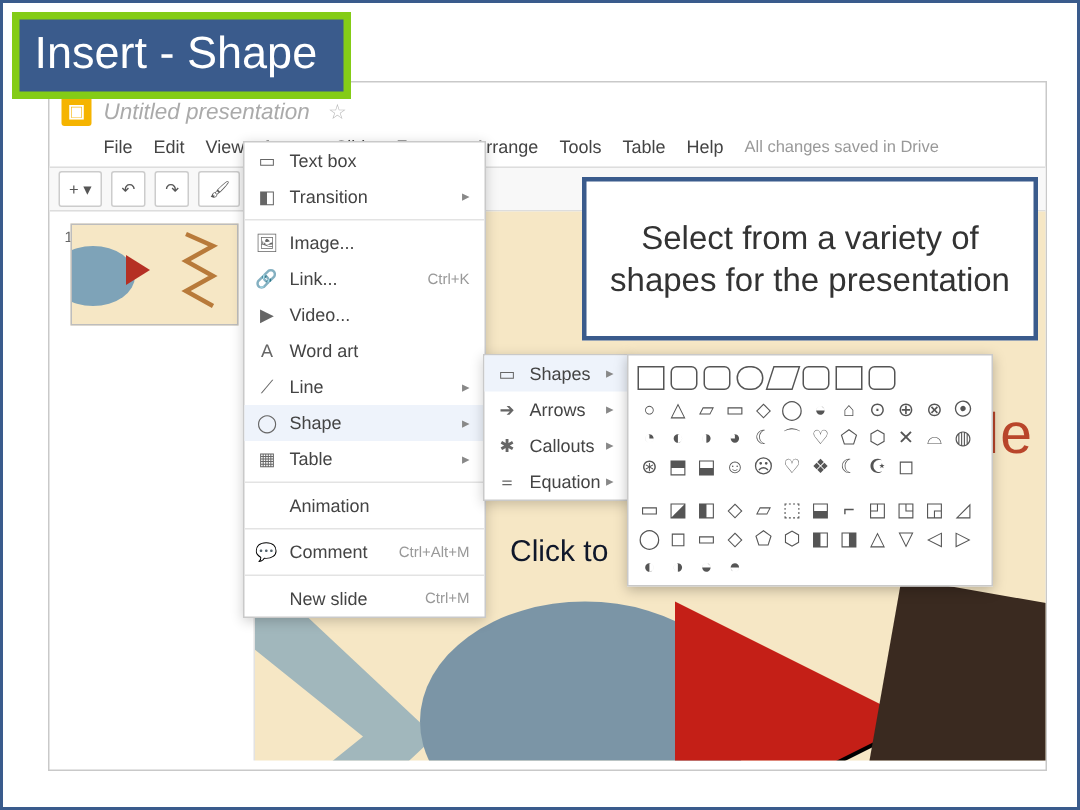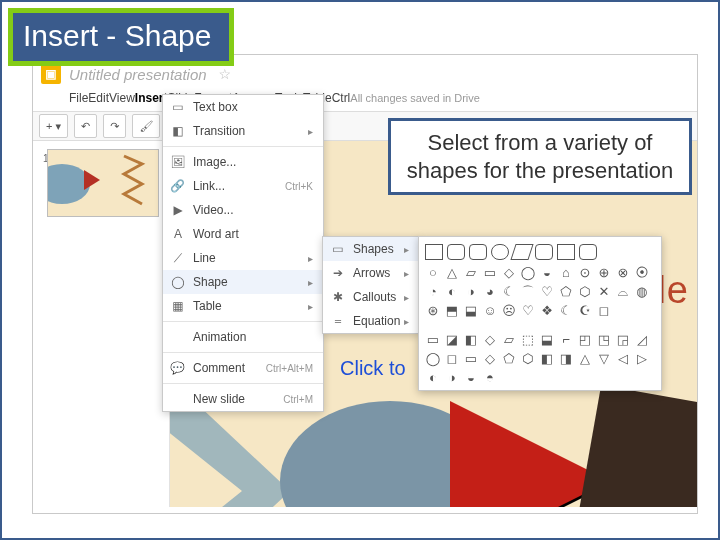--- a/index.html
+++ b/index.html
@@ -3,37 +3,37 @@
 <meta charset="utf-8">
 <style>
   body { margin:0; font-family:Arial,Helvetica,sans-serif; background:#fff; }
   .stage { position:relative; width:720px; height:540px; border:2px solid #3a5b8c; box-sizing:border-box; overflow:hidden; }
   .titlebar { position:absolute; left:6px; top:6px; background:#3a5b8c; color:#fff; font-size:30px; padding:6px 18px 8px 10px; border:5px solid #84cc16; z-index:50; }
   .appframe { position:absolute; left:30px; top:52px; right:20px; bottom:24px; border:1px solid #c9c9c9; background:#fff; }
   .apptop { height:30px; display:flex; align-items:center; padding:4px 8px 0 8px; gap:8px; }
   .logo { width:20px; height:20px; background:#f5b400; border-radius:2px; display:flex; align-items:center; justify-content:center; color:#fff; font-size:12px; font-weight:bold; }
   .doctitle { color:#aaa; font-style:italic; font-size:15px; }
   .star { color:#bbb; font-size:14px; margin-left:4px; }
-  .menubar { display:flex; padding:2px 8px 6px 36px; font-size:12px; color:#444; align-items:center; }
+  .menubar { display:flex; gap:14px; padding:2px 8px 6px 36px; font-size:12px; color:#444; align-items:center; }
   .menubar .sel { font-weight:bold; color:#000; }
   .savenote { color:#999; font-size:11px; margin-left:0; }
   .toolbar { height:28px; border-top:1px solid #ddd; border-bottom:1px solid #ddd; display:flex; align-items:center; gap:6px; padding:0 6px; font-size:11px; color:#555; background:#f8f8f8; }
   .tbtn { border:1px solid #ccc; border-radius:2px; padding:2px 6px; height:18px; display:flex; align-items:center; background:#fff; }
   .tsep { flex:1; }
   .tlight { color:#888; padding:0 8px; }
   .workarea { position:relative; height:calc(100% - 92px); display:flex; }
   .rail { width:124px; border-right:1px solid #e2e2e2; padding:8px 6px; font-size:10px; color:#666; }
   .thumbnum { position:absolute; left:4px; top:4px; }
   .thumb { position:relative; width:110px; height:66px; border:1px solid #bdbdbd; background:#f6e7c5; margin-left:8px; overflow:hidden; }
   .thumb .blob1 { position:absolute; left:-14px; top:14px; width:56px; height:40px; background:#7ea3b8; border-radius:50%; }
   .thumb .tri { position:absolute; left:36px; top:20px; width:0; height:0; border-top:10px solid transparent; border-bottom:10px solid transparent; border-left:16px solid #b53024; }
   .thumb .zig { position:absolute; right:6px; top:4px; width:34px; height:56px; }
   .canvas { position:relative; flex:1; background:#f6e7c5; overflow:hidden; }
   .titlebox { color:#b9462b; font-size:38px; font-weight:400; position:absolute; right:8px; top:128px; letter-spacing:1px; }
-  .subtext { color:#1d4ed8; font-size:20px; position:absolute; left:170px; top:216px; }
+  .subtext { color:#0f172a; font-size:20px; position:absolute; left:170px; top:216px; }
   .bigellipse { position:absolute; left:110px; top:260px; width:220px; height:160px; background:#7b95a6; border-radius:50%; }
   .bigchev { position:absolute; left:-40px; top:200px; width:160px; height:300px; background:#7ea3b8; clip-path:polygon(0 20%,70% 50%,0 80%,0 100%,100% 50%,0 0); opacity:.7; }
   .bigtri { position:absolute; left:280px; top:260px; width:0; height:0; border-top:80px solid transparent; border-bottom:80px solid transparent; border-left:160px solid #c41f17; filter:drop-shadow(2px 2px 0 #000); }
   .darkcorner { position:absolute; right:-40px; bottom:-40px; width:150px; height:150px; background:#3a2a20; transform:rotate(10deg); }
 
   .insertmenu { position:absolute; left:160px; top:92px; width:160px; background:#fff; border:1px solid #c9c9c9; box-shadow:0 2px 8px rgba(0,0,0,.2); font-size:12px; color:#444; z-index:20; }
   .mi { display:flex; align-items:center; justify-content:space-between; padding:5px 10px 5px 8px; }
   .mi.hi { background:#eef3fb; }
   .mi .lbl { display:flex; align-items:center; gap:8px; }
   .mi .ic { width:14px; height:14px; display:inline-flex; align-items:center; justify-content:center; color:#666; font-size:12px; }
@@ -46,21 +46,21 @@
   .shapepicker { position:absolute; left:416px; top:234px; width:230px; background:#fff; border:1px solid #c9c9c9; box-shadow:0 2px 8px rgba(0,0,0,.25); z-index:40; padding:4px 6px; }
   .srow { display:flex; gap:4px; margin:3px 0; }
   .sbox { width:16px; height:14px; border:1px solid #555; }
   .sbox.rnd { border-radius:4px; }
   .sbox.pill { border-radius:8px; }
   .sbox.para { transform:skewX(-18deg); }
   .sbox.none { border:none; }
   .cgrid { display:grid; grid-template-columns:repeat(12,16px); gap:3px; margin-top:5px; color:#555; font-size:13px; line-height:16px; text-align:center; }
   .cgrid span { width:16px; height:16px; display:inline-flex; align-items:center; justify-content:center; }
 
-  .callout { position:absolute; right:26px; top:116px; width:278px; background:#fff; border:3px solid #3a5b8c; z-index:60; padding:8px 10px; font-size:22px; color:#333; text-align:center; line-height:1.25; }
+  .callout { position:absolute; right:26px; top:116px; width:278px; background:#fff; border:3px solid #3a5b8c; z-index:60; padding:24px 10px; font-size:22px; color:#333; text-align:center; line-height:1.25; }
 
   svg.zigsvg { stroke:#b87a3a; stroke-width:3; fill:none; }
 </style>
 </head>
 <body>
 
 <div class="stage">
   <div class="titlebar">Insert - Shape</div>
 
   <div class="callout">Select from a variety of shapes for the presentation</div>
@@ -74,21 +74,21 @@
     <div class="menubar">
       <span>File</span>
       <span>Edit</span>
       <span>View</span>
       <span class="sel">Insert</span>
       <span>Slide</span>
       <span>Format</span>
       <span>Arrange</span>
       <span>Tools</span>
       <span>Table</span>
-      <span>Ctrl</span>
+      <span>Help</span>
       <span class="savenote">All changes saved in Drive</span>
     </div>
     <div class="toolbar">
       <span class="tbtn">+ ▾</span>
       <span class="tbtn">↶</span>
       <span class="tbtn">↷</span>
       <span class="tbtn">🖌</span>
       <span class="tbtn">↗</span>
       <span class="tbtn">T</span>
       <span class="tbtn">🖼</span>

